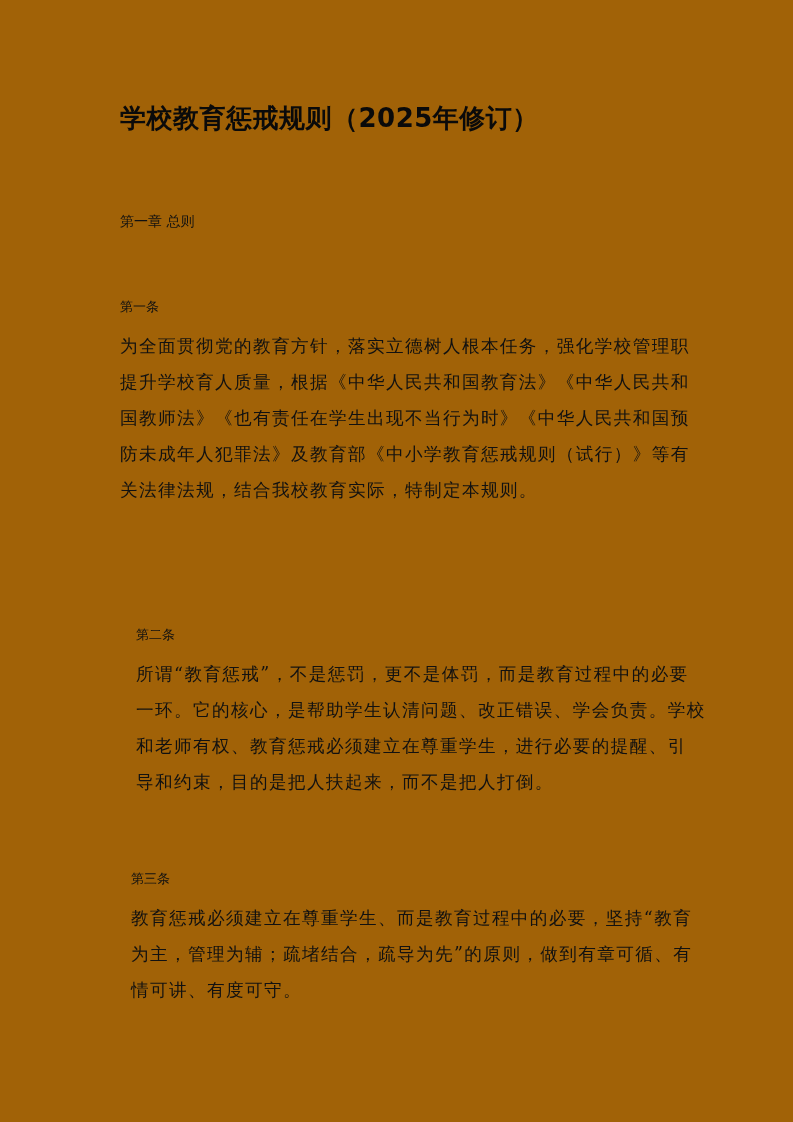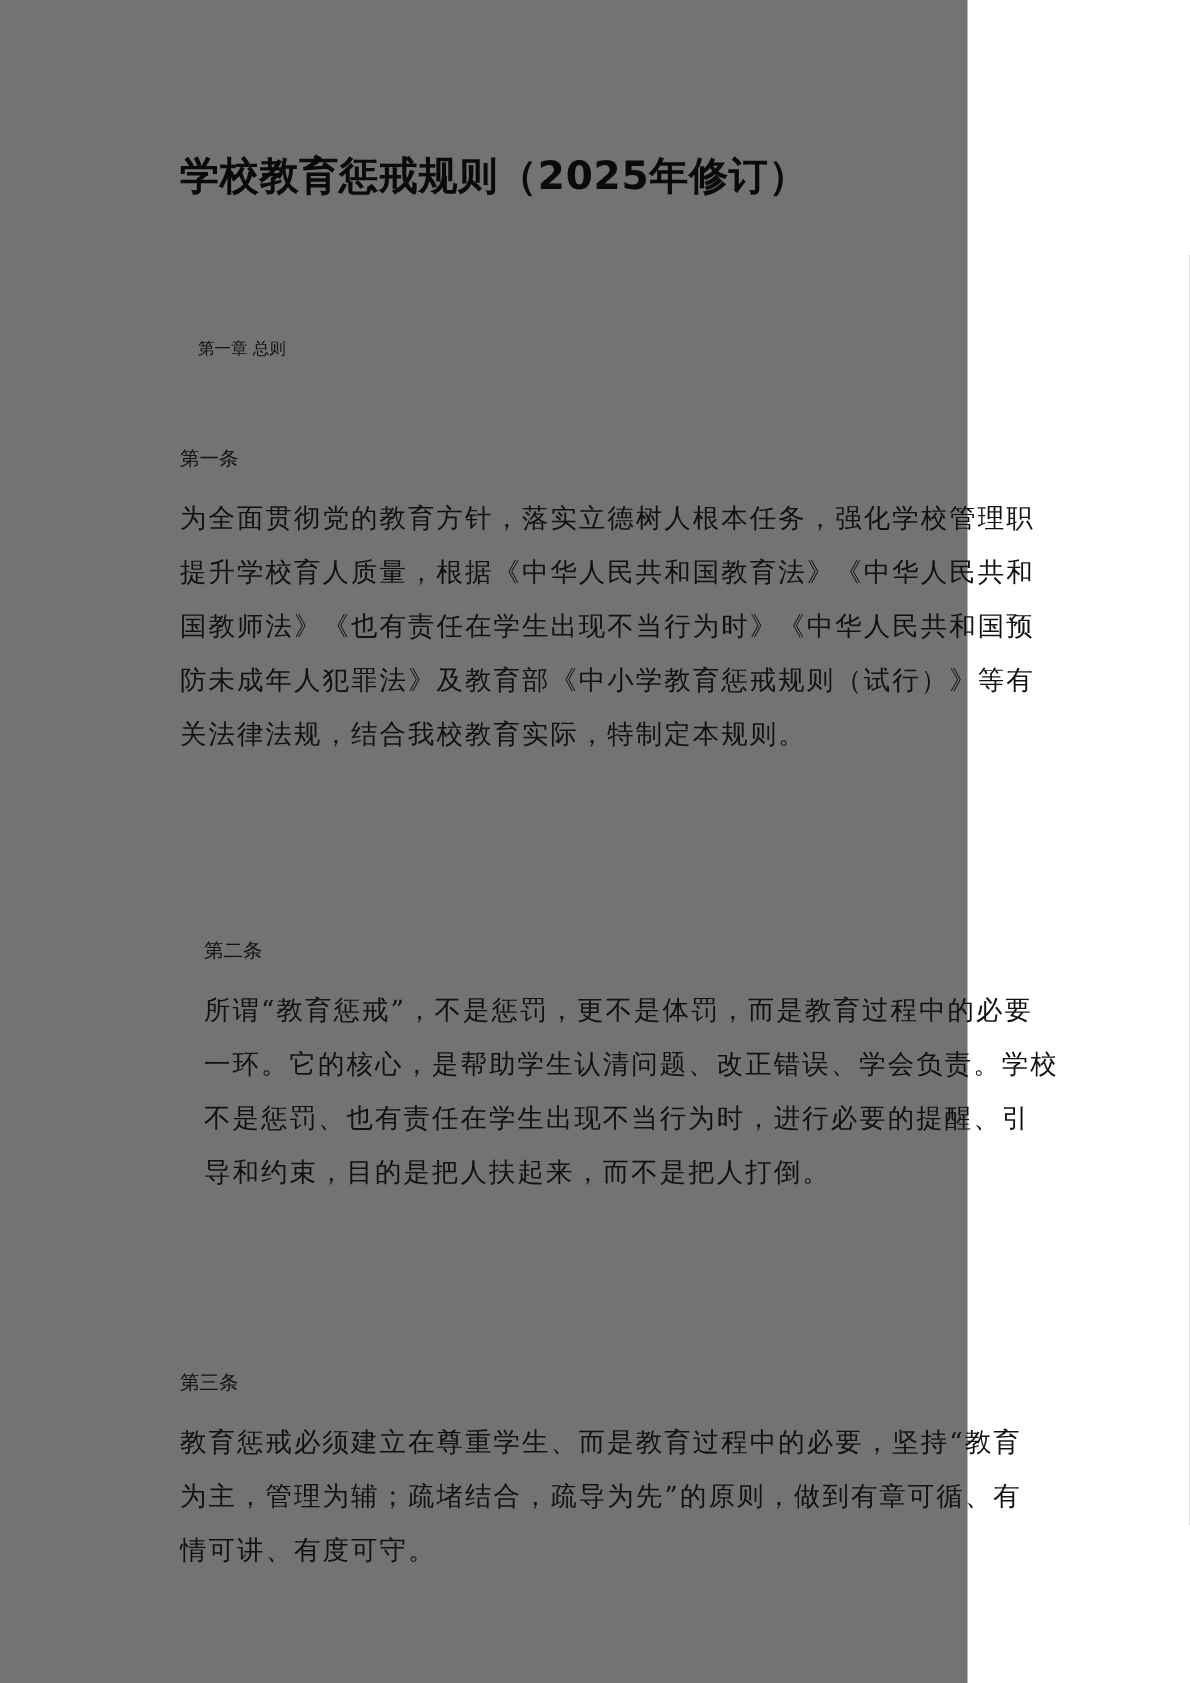--- a/index.html
+++ b/index.html
@@ -1,30 +1,30 @@
 <!DOCTYPE html>
 <html><head>
   <meta charset="utf-8">
   <style>
     html, body { margin: 0; padding: 0; background: #ffffff; }
     body {
       width: 793px; height: 1122px; position: relative; overflow: hidden;
       font-family: "DejaVu Serif", "Liberation Serif", serif;
       color: #111111;
     }
-    .page { position: absolute; left: 0; top: 0; width: 645px; height: 1122px; background: #737373; }
+    .page { position: absolute; left: 0; top: 0; width: 793px; height: 1122px; background: #a16207; }
     .title {
       position: absolute; left: 120px; top: 98px; margin: 0;
       font-family: "DejaVu Sans", "Liberation Sans", sans-serif;
       font-weight: bold; font-size: 26px; line-height: 40px; letter-spacing: 0.5px;
       color: #0a0a0a; white-space: nowrap;
     }
     .chapter {
-      position: absolute; left: 120px; top: 206px; margin: 12px;
-      font-size: 11px; line-height: 30px; font-weight: normal; white-space: nowrap;
+      position: absolute; left: 120px; top: 206px; margin: 0;
+      font-size: 14px; line-height: 30px; font-weight: normal; white-space: nowrap;
     }
     .article { position: absolute; left: 120px; width: 560px; }
     .article-heading {
       margin: 0; font-size: 13px; font-weight: normal; line-height: 30px; height: 30px;
       white-space: nowrap;
     }
     .article-body {
       margin: 6px 0 0 0; font-size: 17.6px; line-height: 36px;
       text-align: justify; letter-spacing: 1.4px;
     }
@@ -48,26 +48,26 @@
       <span class="line">防未成年人犯罪法》及教育部《中小学教育惩戒规则（试行）》等有</span>
       <span class="line">关法律法规，结合我校教育实际，特制定本规则。</span>
     </p>
   </section>
 
   <section class="article" style="top:620px;margin-left:16px;">
     <h3 class="article-heading">第二条</h3>
     <p class="article-body">
       <span class="line">所谓“教育惩戒”，不是惩罚，更不是体罚，而是教育过程中的必要</span>
       <span class="line">一环。它的核心，是帮助学生认清问题、改正错误、学会负责。学校</span>
-      <span class="line">不是惩罚、也有责任在学生出现不当行为时，进行必要的提醒、引</span>
+      <span class="line">和老师有权、教育惩戒必须建立在尊重学生，进行必要的提醒、引</span>
       <span class="line">导和约束，目的是把人扶起来，而不是把人打倒。</span>
     </p>
   </section>
 
-  <section class="article" style="top:908px;">
+  <section class="article" style="top:864px;margin-left:11px;">
     <h3 class="article-heading">第三条</h3>
     <p class="article-body">
       <span class="line">教育惩戒必须建立在尊重学生、而是教育过程中的必要，坚持“教育</span>
       <span class="line">为主，管理为辅；疏堵结合，疏导为先”的原则，做到有章可循、有</span>
       <span class="line">情可讲、有度可守。</span>
     </p>
   </section>
 
 </div>
 

